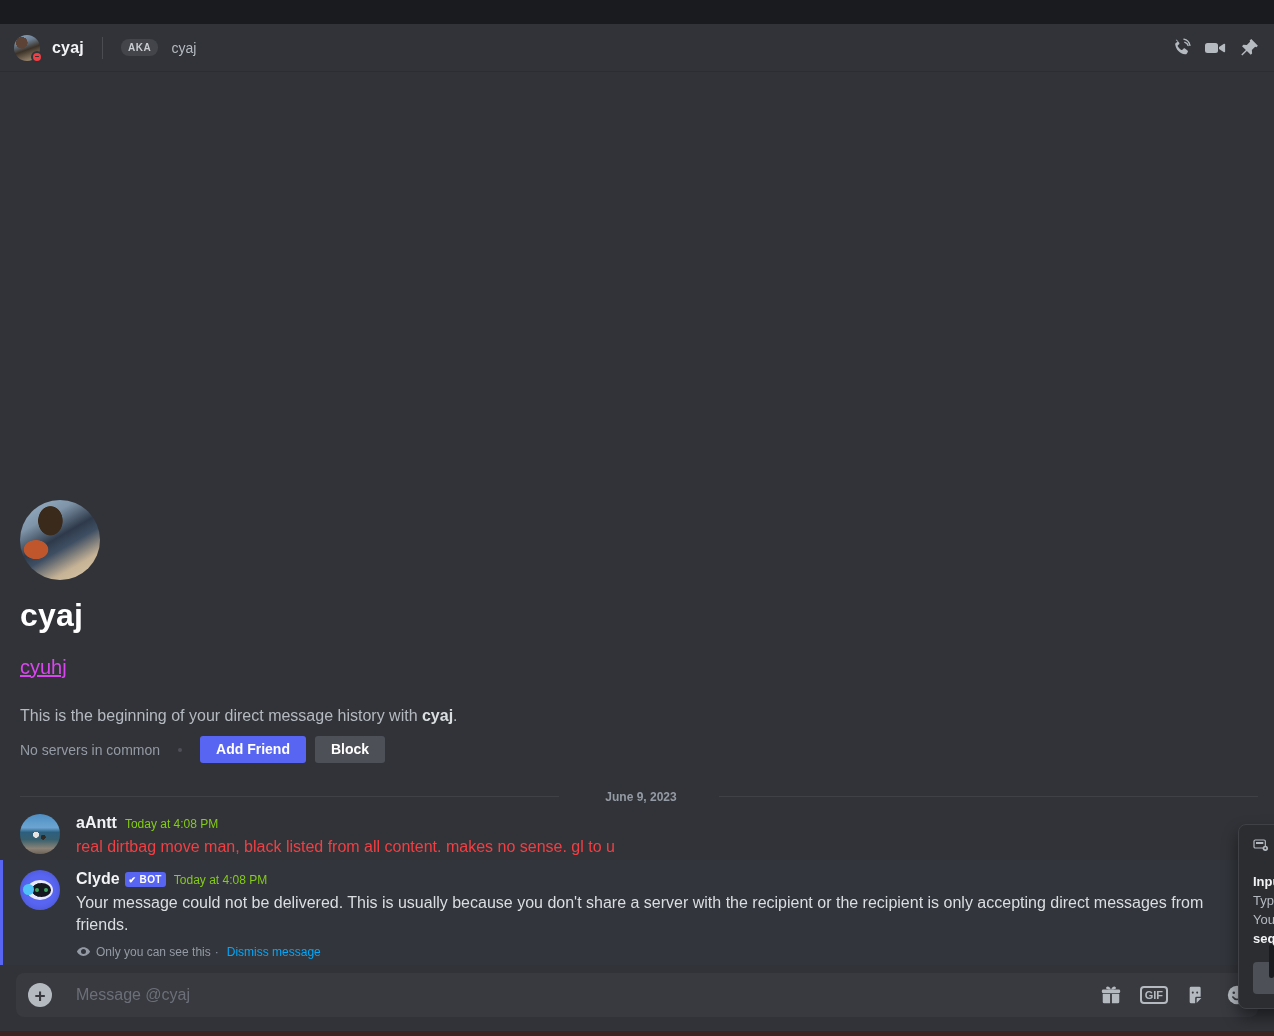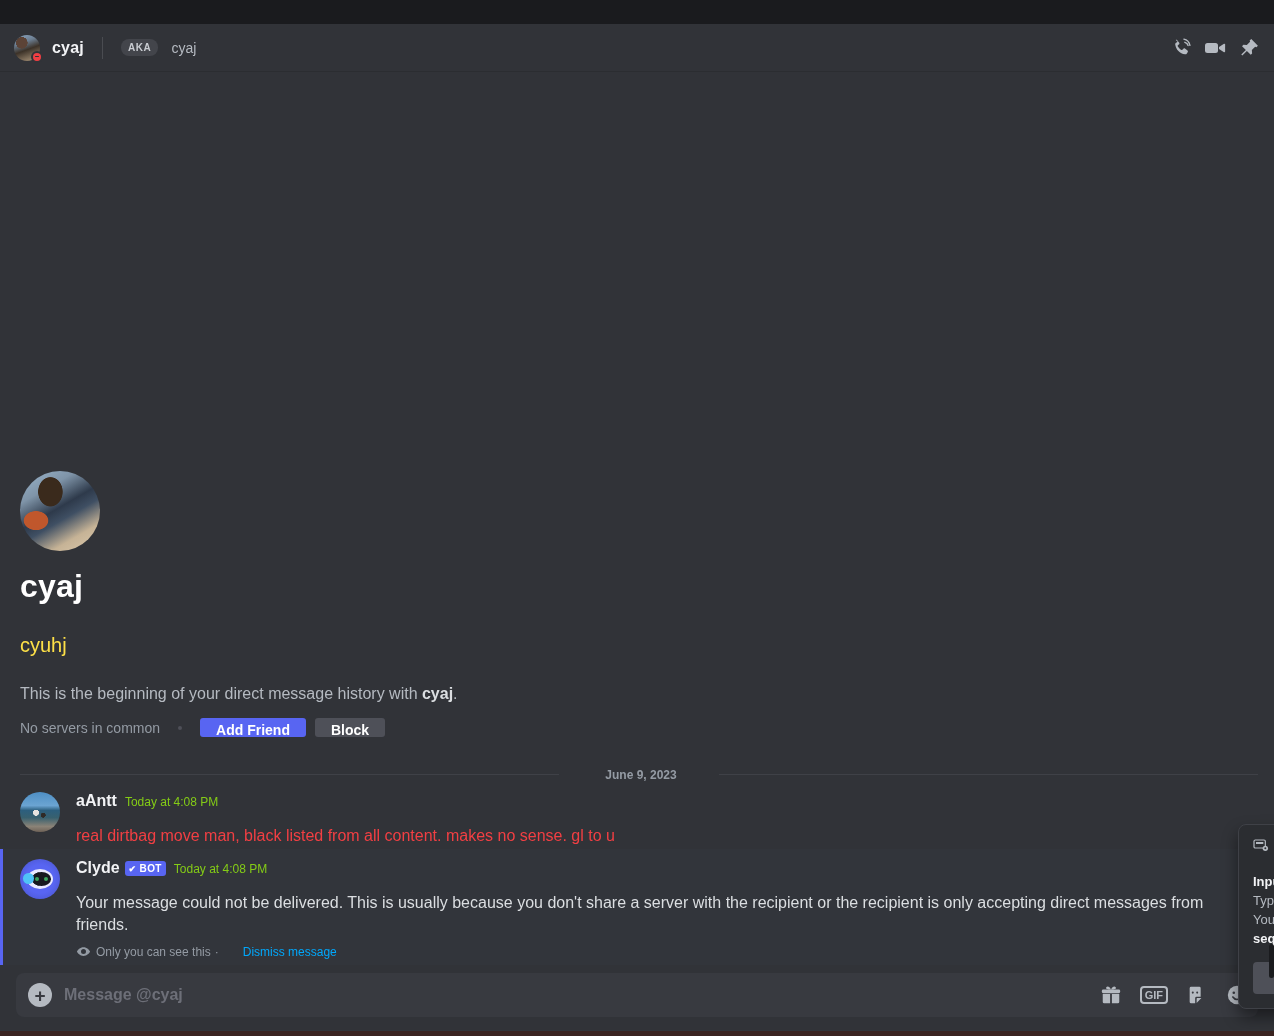--- a/index.html
+++ b/index.html
@@ -100,43 +100,43 @@
     background:
       radial-gradient(ellipse at 38% 26%, #3a2a1c 0 17%, transparent 18%),
       radial-gradient(ellipse at 20% 62%, #c0572c 0 13%, transparent 14%),
       linear-gradient(150deg, #9bb6cd 0%, #7f94a8 26%, #2e3a4b 47%, #3f4f63 58%, #c6b396 78%, #ddcbae 100%);
   }
   .intro-name {
     color: #fff; font-size: 32px; font-weight: bold;
     line-height: 1.2; letter-spacing: .2px;
   }
   .intro-sub {
-    color: #fde047; font-size: 20px;
-    margin-top: 27px; line-height: 1.25;
+    color: #d946ef; font-size: 20px;
+    margin-top: 20px; line-height: 1.25; text-decoration: underline;
   }
   .intro-desc {
     color: #b5bac1; font-size: 16px;
     margin-top: 26px; line-height: 1.3;
   }
   .intro-desc b { color: #dbdee1; font-weight: bold; }
   .intro-actions {
     display: flex; align-items: center;
     margin-top: 11px; height: 24px;
   }
   .mutual-text { color: #949ba4; font-size: 14px; }
   .mutual-dot {
     width: 4px; height: 4px; border-radius: 50%;
     background: #4e5058; margin: 0 18px;
   }
   .btn {
     border: none; border-radius: 3px;
     font-family: "Liberation Sans", sans-serif;
     font-size: 14px; font-weight: bold;
     color: #fff; cursor: pointer;
-    padding: 0 16px; height: 19px;
+    padding: 0 16px; height: 27px;
     line-height: 25px;
   }
   .btn-primary { background: #5865f2; }
   .btn-secondary { background: #4e5058; margin-left: 9px; }
 
   
   .date-divider {
     display: flex; align-items: center;
     margin: 28px 16px 0 20px;
     gap: 38px;
@@ -172,21 +172,21 @@
     border-radius: 3px; padding: 2px 4px;
     margin-left: 5px; display: inline-flex;
     align-items: center; gap: 3px;
     position: relative; top: -1px;
   }
   .bot-tag .check { font-size: 9px; }
   .msg-time {
     color: #84cc16; font-size: 12px;
     margin-left: 8px;
   }
-  .msg-text { font-size: 16px; line-height: 1.375; margin-top: 15px; }
+  .msg-text { font-size: 16px; line-height: 1.375; margin-top: 4px; }
   .msg-text.failed { color: #f23f43; }
   .msg-text.system { color: #dbdee1; }
   .msg-link { color: #00a8fc; text-decoration: none; }
 
   
   .msg-ephemeral { background: #32353b; }
   .msg-ephemeral::before {
     content: ""; position: absolute;
     left: 0; top: 0; bottom: 0; width: 3px;
     background: #5865f2;
@@ -222,43 +222,42 @@
     background: #4fc3f7; z-index: 1;
   }
   .ephemeral-note {
     display: flex; align-items: center;
     margin-top: 8px; padding-bottom: 4px;
     font-size: 12px; color: #949ba4;
   }
   .ephemeral-note svg { margin-right: 5px; color: #949ba4; }
   .dismiss-link {
     color: #00a8fc; text-decoration: none;
-    cursor: pointer; margin-left: 20px;
+    cursor: pointer; margin-left: 4px;
   }
 
   
   .composer-wrap { padding: 0 16px 22px 16px; }
   .composer {
     background: #383a40; border-radius: 8px;
     height: 44px; display: flex; align-items: center;
     padding: 0 10px 0 12px;
   }
   .plus-btn {
     width: 24px; height: 24px; border-radius: 50%;
     background: #b5bac1; color: #383a40;
     display: flex; align-items: center; justify-content: center;
     font-size: 19px; font-weight: bold; line-height: 1;
     flex: 0 0 auto; cursor: pointer;
   }
   .composer-input {
     flex: 1 1 auto; background: transparent; border: none;
     outline: none; color: #c4b5fd;
     font-family: "Liberation Sans", sans-serif; font-size: 16px;
-    margin-left: 12px;
-    font-weight: bold;
+    margin-left: 24px;
   }
   .composer-input::placeholder { color: #6d6f78; }
   .composer-icons { display: flex; align-items: center; gap: 18px; }
   .composer-icons > div { color: #b5bac1; cursor: pointer; display: flex; }
   .gif-icon {
     border: 2px solid #b5bac1; border-radius: 4px;
     font-size: 11px; font-weight: bold; color: #b5bac1;
     padding: 1px 3px; line-height: 1.1;
   }
 

